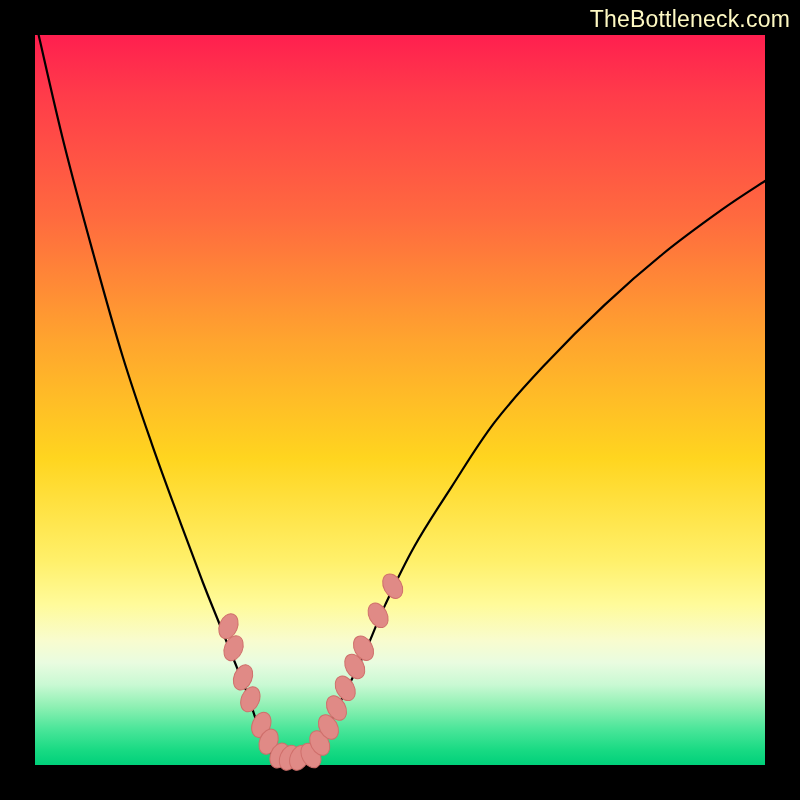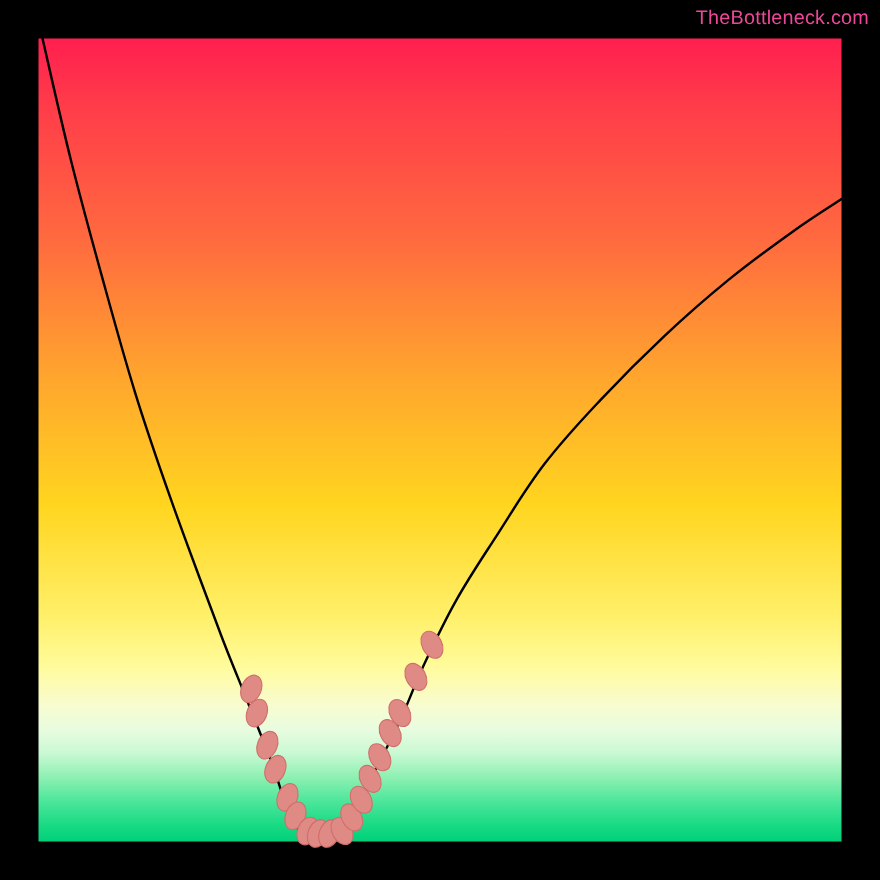--- a/index.html
+++ b/index.html
@@ -41,22 +41,22 @@
       #8ef0b3 92%,
       #4ce69a 95%,
       #18da83 98%,
       #00d07a 100%
     );
   }
   .watermark {
     position: absolute;
     top: 6px;
     right: 10px;
-    color: #ec4899;
-    font-size: 18px;
+    color: #fef9c3;
+    font-size: 23px;
     letter-spacing: 0.2px;
     font-weight: 400;
     user-select: none;
   }
   svg.overlay {
     position: absolute;
     left: 35px;
     top: 35px;
     width: 730px;
     height: 730px;

